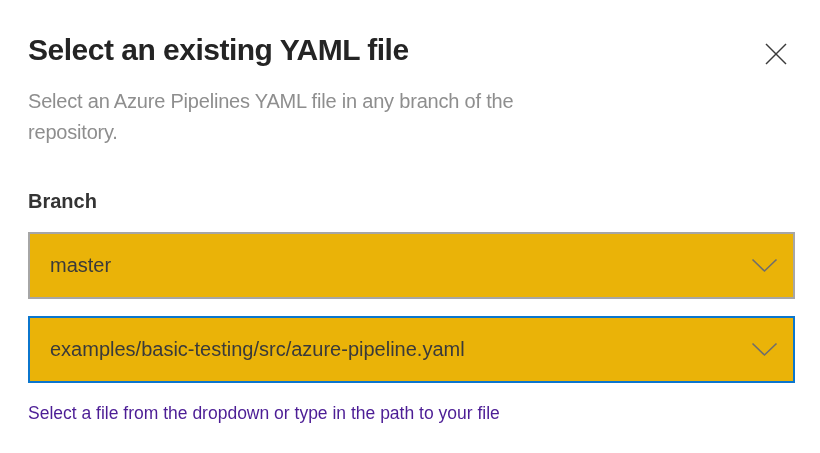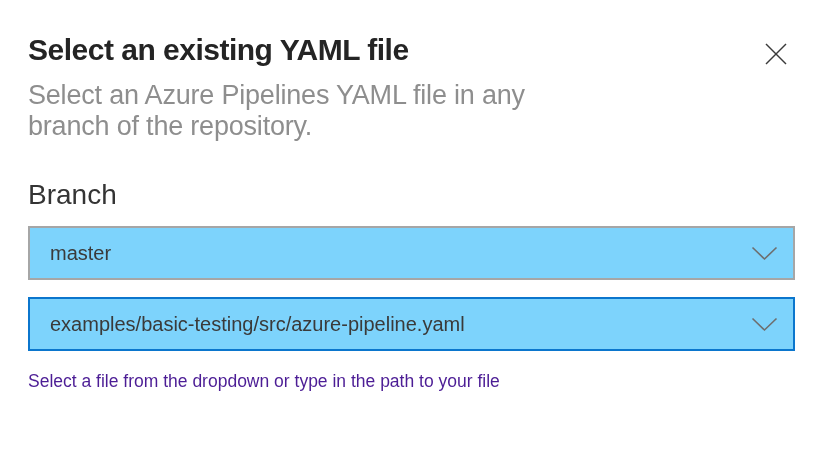--- a/index.html
+++ b/index.html
@@ -37,43 +37,44 @@
     height: 38px;
     padding: 0;
     border: none;
     background: transparent;
     cursor: pointer;
     display: flex;
     align-items: center;
     justify-content: center;
   }
   .dialog-subtitle {
-    margin: 6px 0 0 0;
+    margin: 12px 0 0 0;
     max-width: 548px;
-    font-size: 27px;
+    font-size: 20px;
     line-height: 31px;
     color: #8e8e8e;
     letter-spacing: -0.2px;
   }
   .field-label {
     margin-top: 40px;
-    font-size: 28px;
+    font-size: 20px;
     line-height: 26px;
     color: #343434;
+    font-weight: bold;
   }
   .field-label.path {
     margin-top: 23px;
   }
   .dropdown {
     box-sizing: border-box;
     margin-top: 18px;
-    height: 54px;
+    height: 67px;
     width: 767px;
     border: 2px solid #a6a6a6;
-    background: #7dd3fc;
+    background: #eab308;
     display: flex;
     align-items: center;
     justify-content: space-between;
     padding: 0 15px 0 20px;
     cursor: pointer;
   }
   .dropdown.focused {
     border-color: #0b76cd;
     margin-top: 17px;
   }

